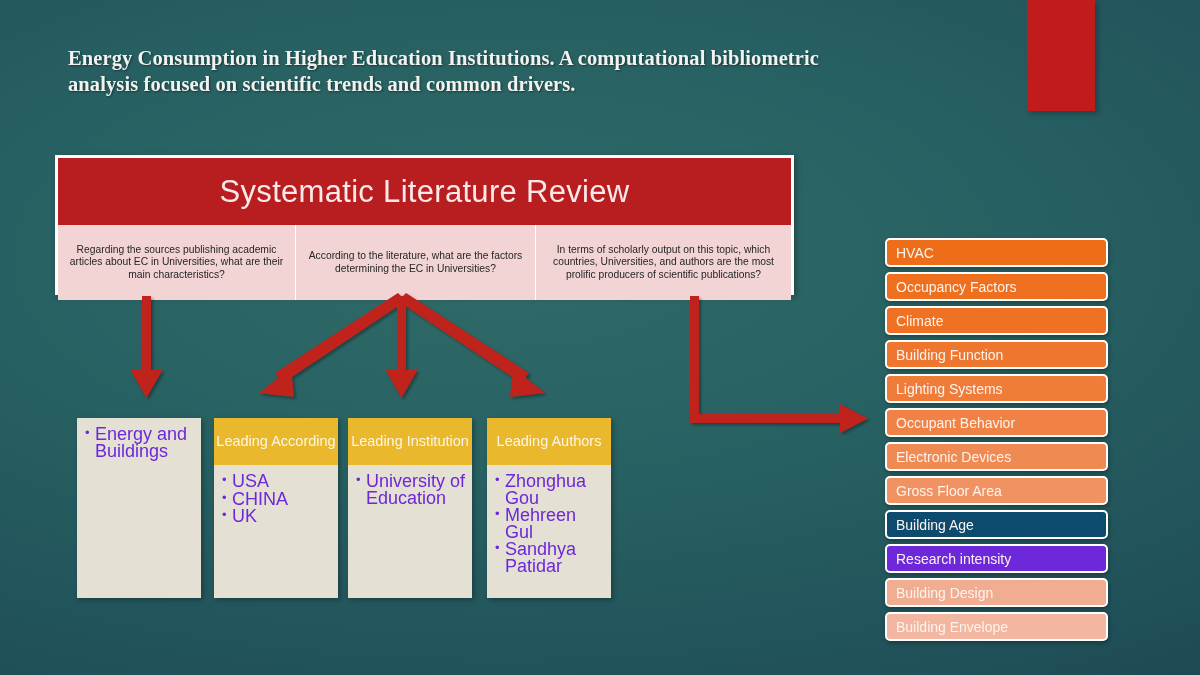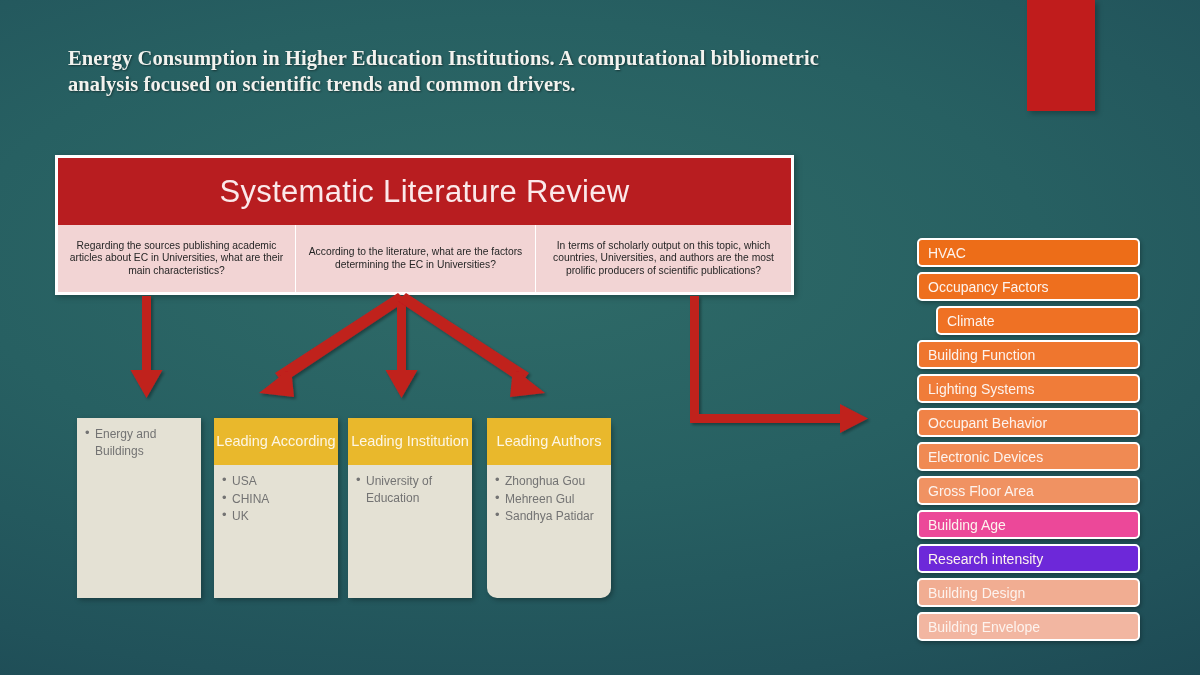--- a/index.html
+++ b/index.html
@@ -41,21 +41,21 @@
   }
   #slr-banner {
     height:67px; background:#b81d20;
     display:flex; align-items:center; justify-content:center;
   }
   #slr-banner .txt {
     font-size:31px; color:#fbe9ea; letter-spacing:.3px;
     font-weight:400;
   }
   #slr-questions {
-    height:67px; background:#f2d4d4;
+    height:75px; background:#f2d4d4;
     display:flex;
   }
   .q-cell {
     flex:1 1 0; display:flex; align-items:center; justify-content:center;
     text-align:center; padding:2px 7px;
     font-size:10.3px; line-height:12.4px; color:#262626;
   }
   .q-cell + .q-cell { border-left:1.5px solid #ffffff; }
   #q-cell-1 { flex:0 0 237px; }
   #q-cell-2 { flex:0 0 256px; }
@@ -73,33 +73,33 @@
   }
   .card-head {
     height:47px; background:#e9b82c;
     display:flex; align-items:center; justify-content:center;
     text-align:center;
     font-size:14.5px; line-height:16.5px; color:#fdf6e4;
   }
   .card-body { flex:1 1 auto; padding:8px 6px 4px 8px; }
   .card-body ul { list-style:none; }
   .card-body li {
-    font-size:12px; line-height:16.5px; color:#737373;
+    font-size:18px; line-height:16.5px; color:#6d28d9;
     padding-left:10px; position:relative; margin-bottom:1px;
   }
   .card-body li:before {
     content:"\2022"; position:absolute; left:0; top:-1px; font-size:13px;
   }
   #card-journal     { left:77px; }
   #card-countries   { left:214px; }
   #card-institution { left:348px;justify-content:flex-end; }
-  #card-authors     { left:487px;border-radius:10px; }
-
-  
-  #factors { position:absolute; left:917px; top:238px; width:223px; }
+  #card-authors     { left:487px; }
+
+  
+  #factors { position:absolute; left:885px; top:238px; width:223px; }
   .pill {
     height:29px; margin-bottom:5px;
     border:2px solid #ffffff; border-radius:5px;
     display:flex; align-items:center;
     padding-left:9px;
     font-size:14px; color:#fdf3ee;
     box-shadow:1px 2px 4px rgba(0,0,0,.3);
   }
 </style>
 </head>
@@ -198,39 +198,39 @@
   </div>
 </div>
 
 <div id="factors">
   <div class="pill" style="background-color: rgb(237, 109, 24);">
       <span>HVAC</span>
     </div>
   <div class="pill" style="background-color: rgb(238, 111, 30);">
       <span>Occupancy Factors</span>
     </div>
-  <div class="pill" style="background-color: rgb(239, 113, 36); margin-left: 19px;">
+  <div class="pill" style="background-color: rgb(239, 113, 36);">
       <span>Climate</span>
     </div>
   <div class="pill" style="background-color: rgb(239, 118, 46);">
       <span>Building Function</span>
     </div>
   <div class="pill" style="background-color: rgb(240, 124, 57);">
       <span>Lighting Systems</span>
     </div>
   <div class="pill" style="background-color: rgb(240, 130, 70);">
       <span>Occupant Behavior</span>
     </div>
   <div class="pill" style="background-color: rgb(240, 138, 83);">
       <span>Electronic Devices</span>
     </div>
   <div class="pill" style="background-color: rgb(240, 146, 98);">
       <span>Gross Floor Area</span>
     </div>
-  <div class="pill" style="background-color: #ec4899;">
+  <div class="pill" style="background-color: #0c4a6e;">
       <span>Building Age</span>
     </div>
   <div class="pill" style="background-color: #6d28d9;">
       <span>Research intensity</span>
     </div>
   <div class="pill" style="background-color: rgb(241, 173, 146);">
       <span>Building Design</span>
     </div>
   <div class="pill" style="background-color: rgb(242, 182, 161);">
       <span>Building Envelope</span>

